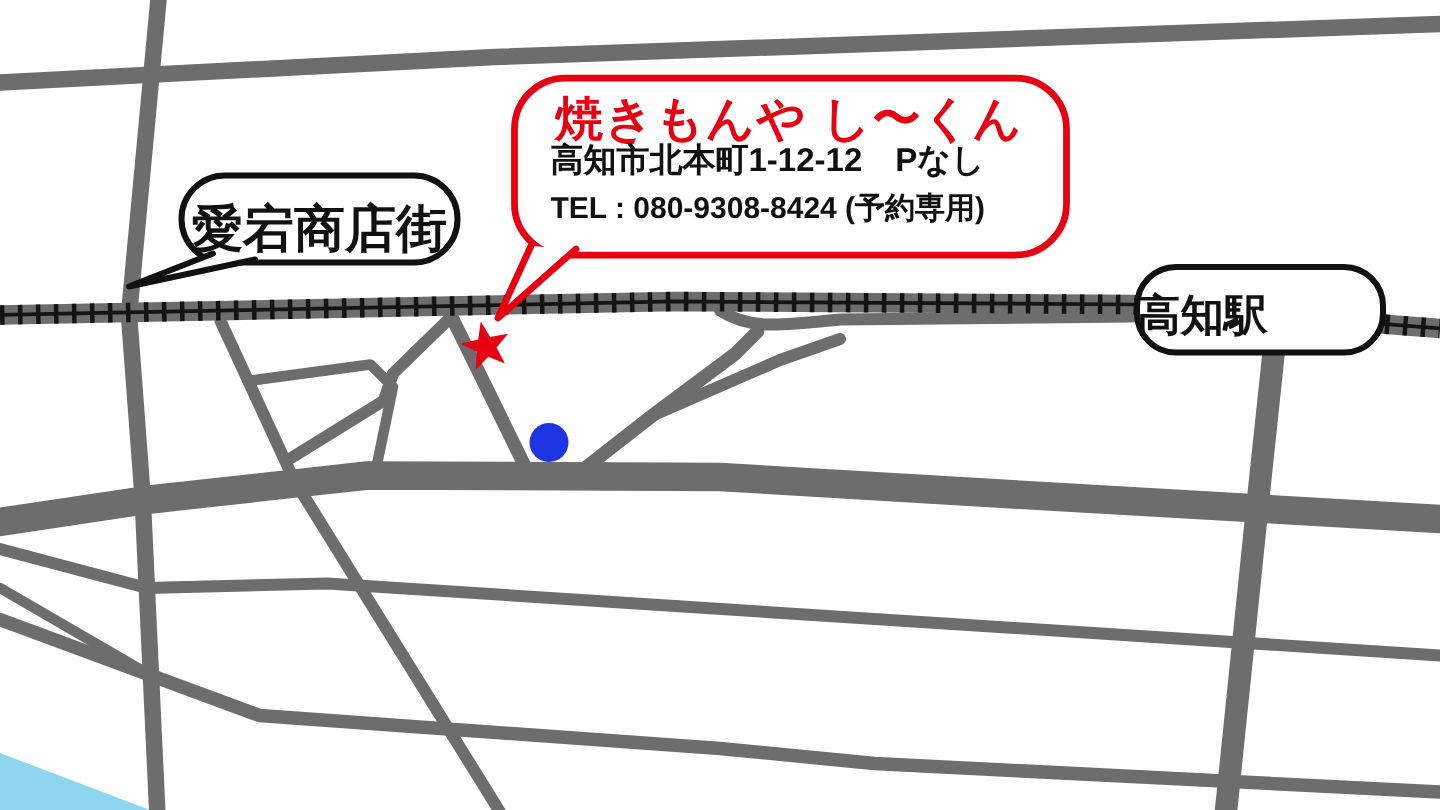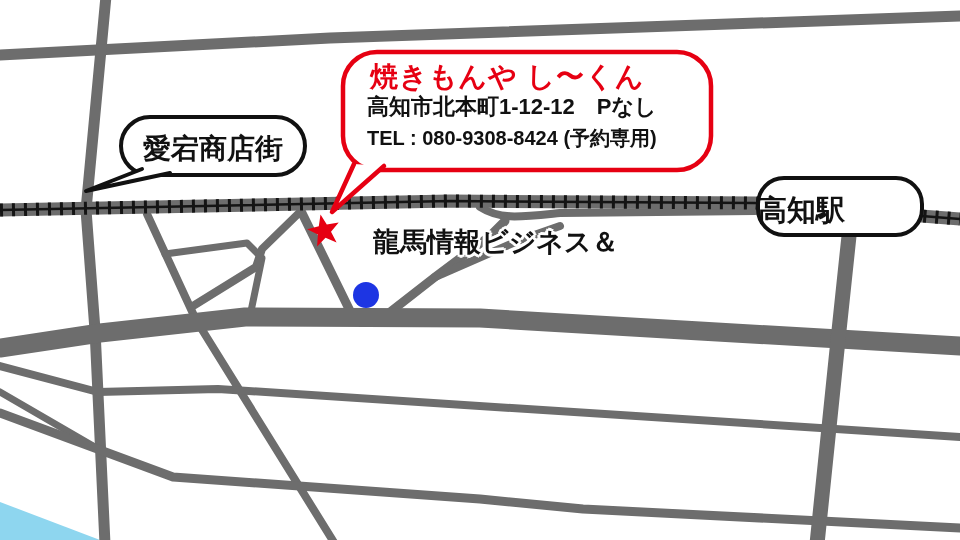--- a/index.html
+++ b/index.html
@@ -5,23 +5,23 @@
   html,body{margin:0;padding:0;background:#fff;}
   .stage{
     position:relative;width:960px;height:540px;overflow:hidden;background:#ffffff;
     font-family:"Liberation Sans","DejaVu Sans",sans-serif;
   }
   .stage svg{position:absolute;left:0;top:0;}
   .label{
     position:absolute;font-weight:bold;color:#111;white-space:nowrap;
     font-family:"Liberation Sans","DejaVu Sans",sans-serif;
   }
-  .atago-label{left:121px;top:130px;width:184px;text-align:center;font-size:28px;}
+  .atago-label{left:121px;top:130px;width:184px;text-align:center;font-size:34px;}
   .station-label{left:758px;top:191px;width:164px;font-size:29px;}
-  .callout-title{left:370px;top:58px;font-size:28px;color:#e60012;letter-spacing:1px;}
+  .callout-title{left:370px;top:58px;font-size:32px;color:#e60012;letter-spacing:1px;}
   .callout-address{left:367px;top:92px;font-size:22px;}
   .callout-tel{left:367px;top:125px;font-size:20px;text-align:right;}
   .school-label{
     left:373px;top:228px;font-size:27px;line-height:29px;
     text-shadow:-2px -2px 0 #fff,2px -2px 0 #fff,-2px 2px 0 #fff,2px 2px 0 #fff,
                 -3px 0 0 #fff,3px 0 0 #fff,0 -3px 0 #fff,0 3px 0 #fff;
   }
 </style>
 </head>
 <body>
@@ -88,15 +88,14 @@
 
   <div class="label atago-label">愛宕商店街</div>
 
   <div class="label station-label">高知駅</div>
 
   <div class="label callout-title">焼きもんや し〜くん</div>
   <div class="label callout-address">高知市北本町1-12-12　Pなし</div>
   <div class="label callout-tel">TEL : 080-9308-8424 (予約専用)</div>
 
   <div class="label school-label">
-    <div>龍馬情報ビジネス＆</div>
   </div>
 </div>
 
 </body></html>

